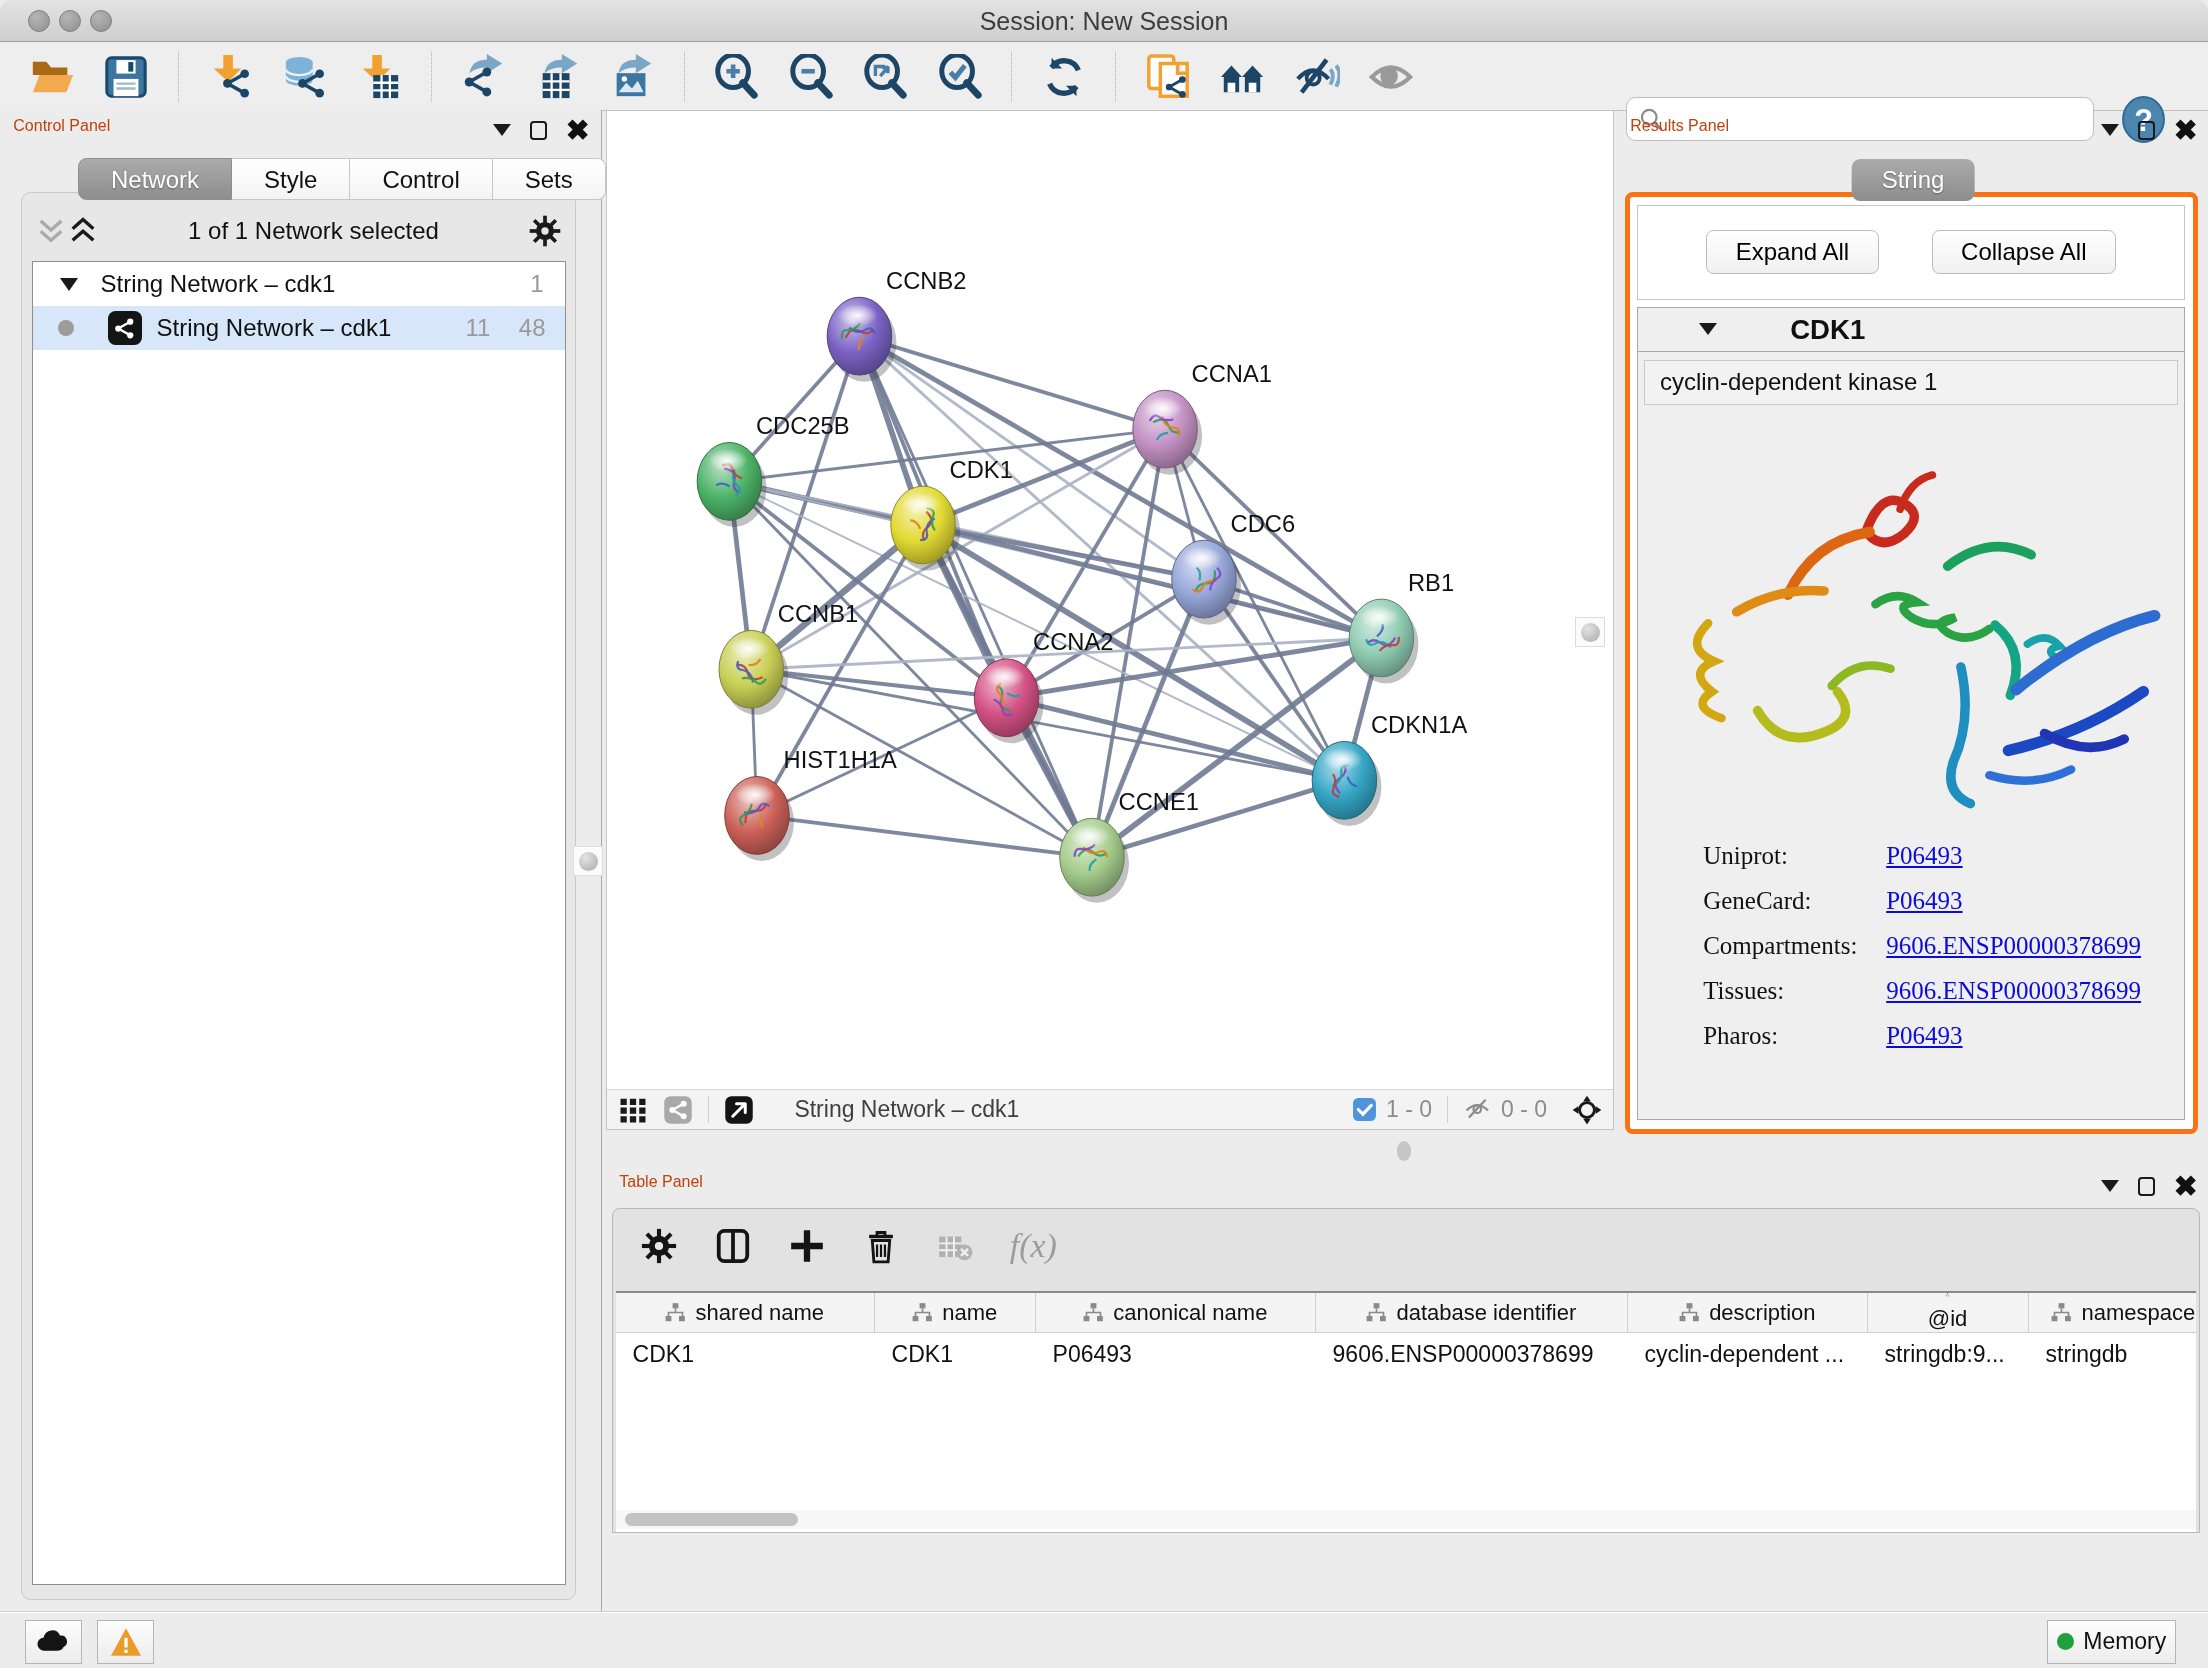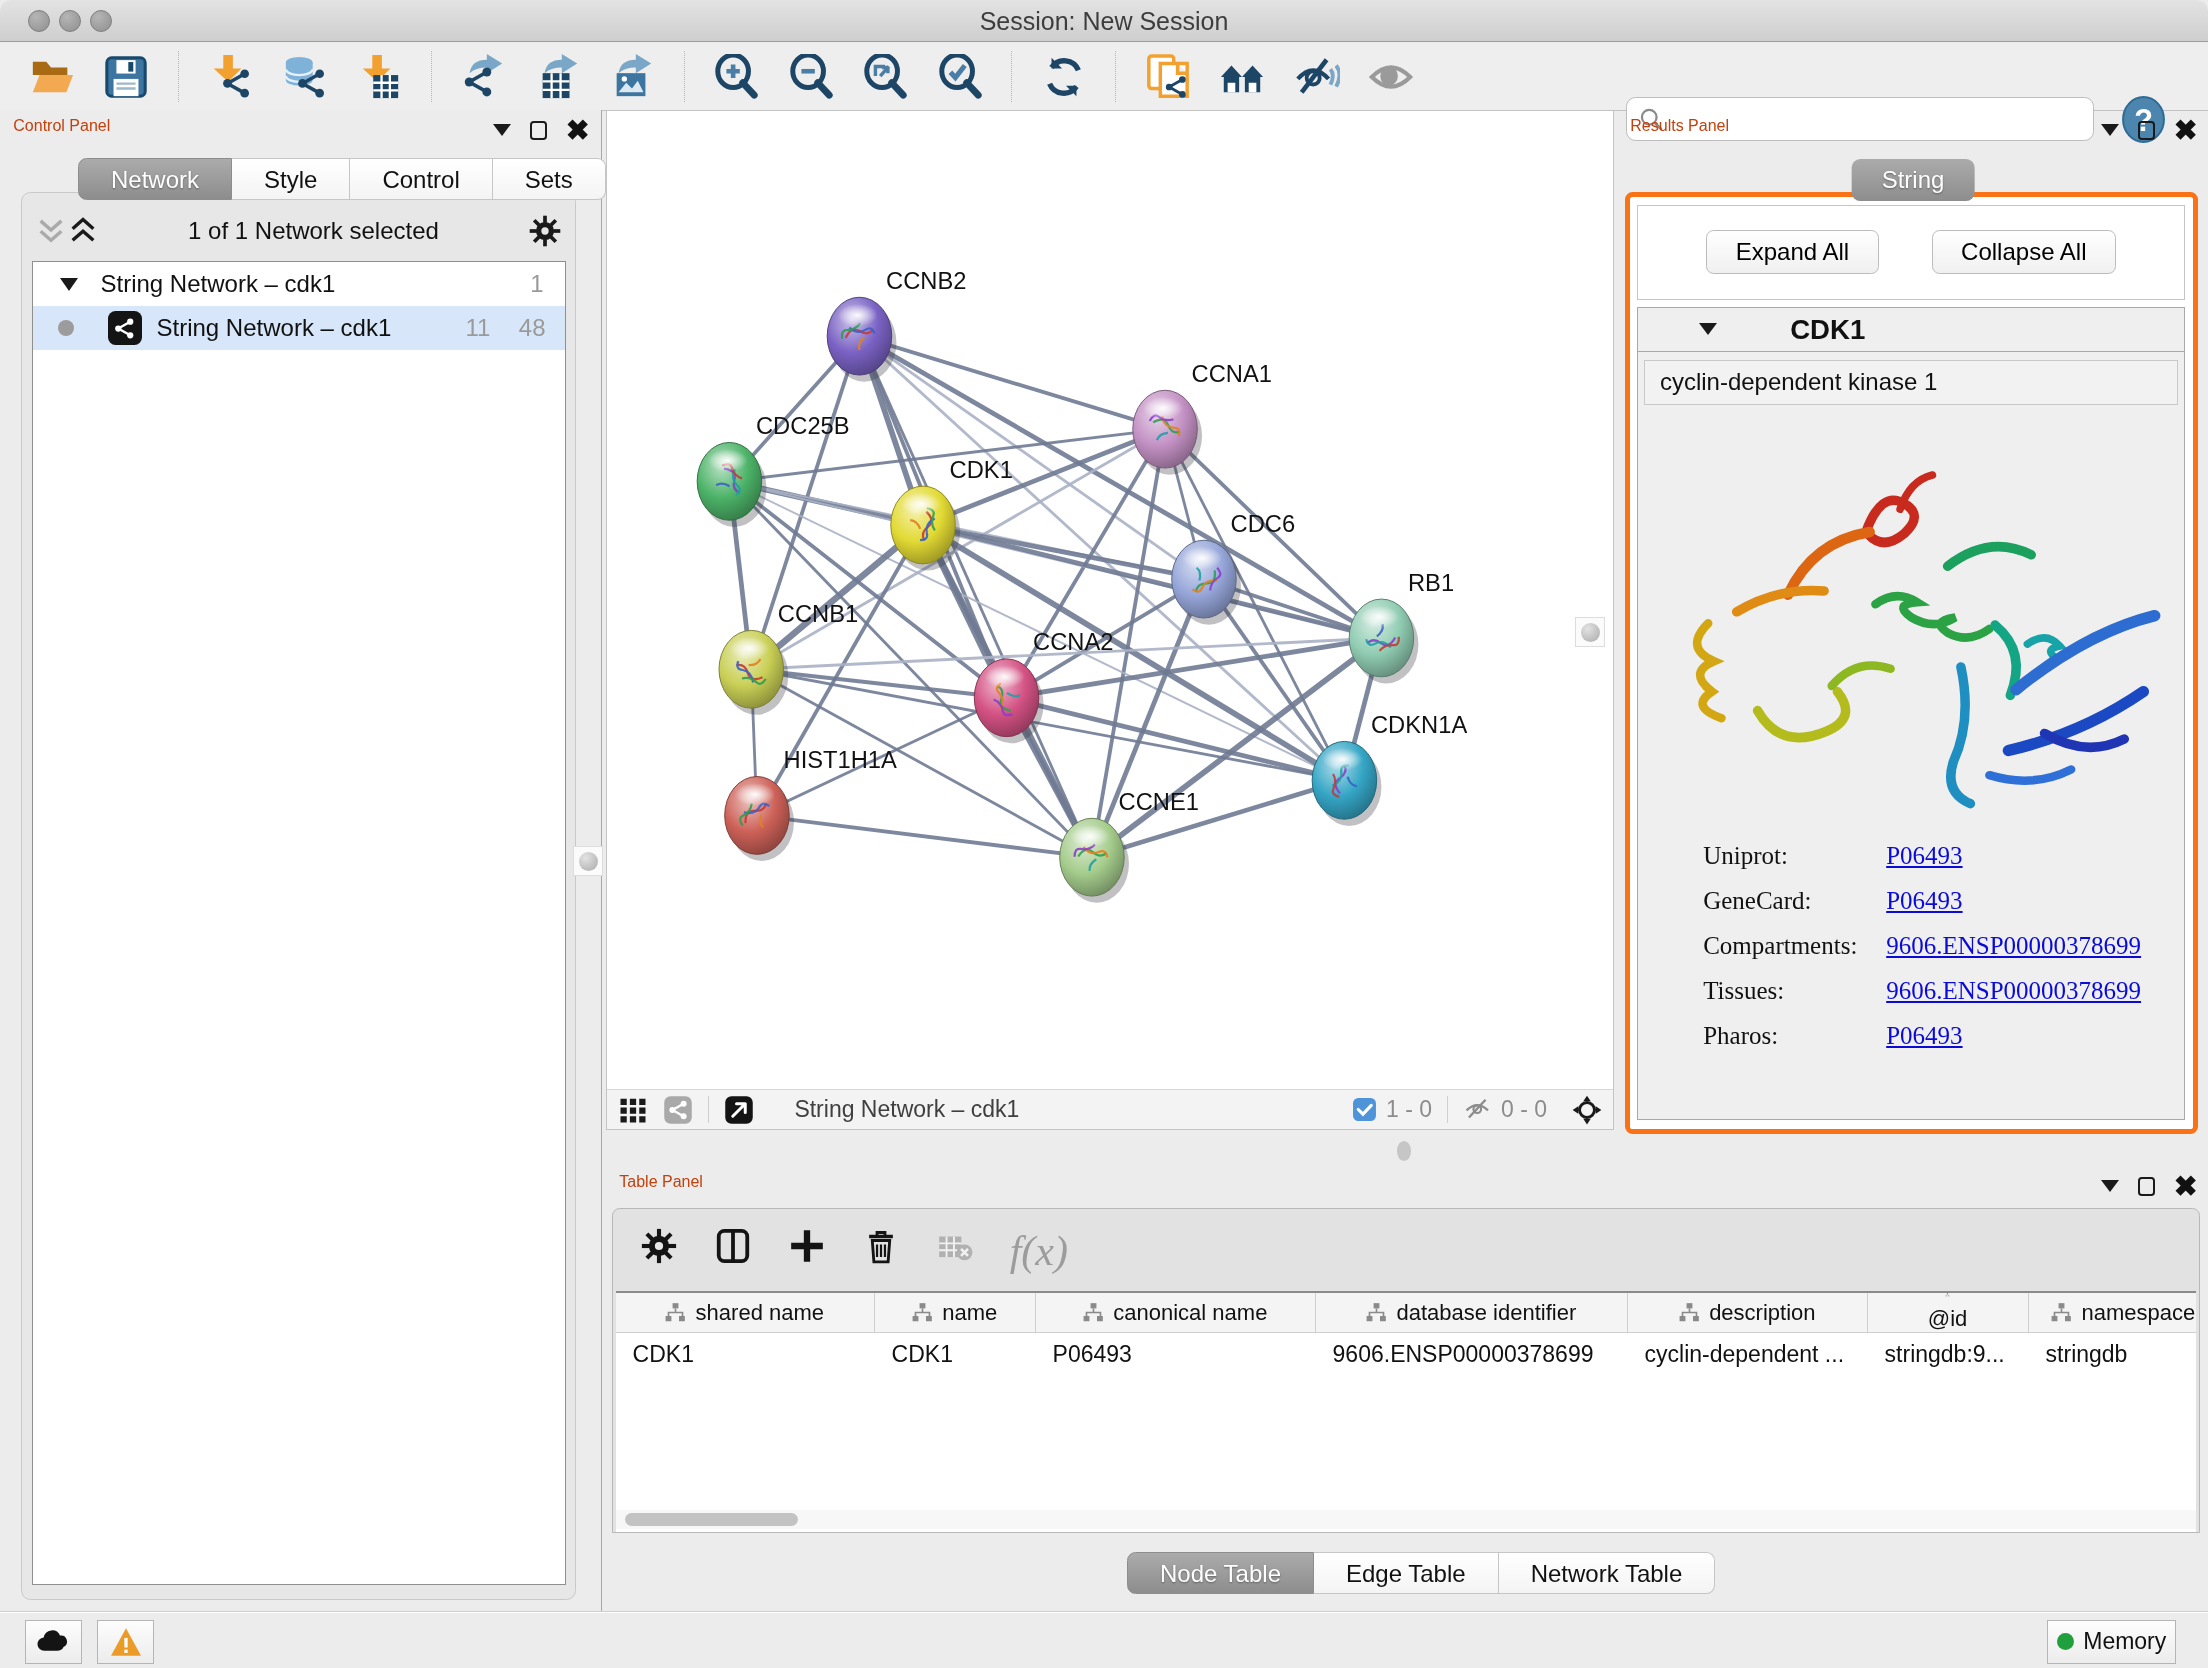--- a/index.html
+++ b/index.html
@@ -115,21 +115,21 @@
   .cl-label { width:183px; }
   .cl-link { color:#0b0bd8; text-decoration:underline; cursor:pointer; }
 
   
   .table-panel { position:absolute; left:606px; top:1166px; width:1603px; height:445px; }
   .tp-box { position:absolute; left:5.7px; right:9.5px; top:42px; height:325px; background:#e2e2e2;
     border:1px solid #b8b8b8; border-radius:7.6px 7.6px 0 0; }
   .tp-tools { height:74px; display:flex; align-items:center; gap:36px; padding-left:27px; }
   .tp-ico { width:38px; height:38px; cursor:pointer; }
   .tp-ico svg { width:100%; height:100%; }
-  .fx { font-family:"Liberation Serif", serif; font-style:italic; font-size:42px; color:#9c9c9c; }
+  .fx { font-family:"Liberation Serif", serif; font-style:italic; font-size:34px; color:#9c9c9c; }
   .table-wrap { position:absolute; left:2.9px; right:2.9px; top:82px; bottom:0; background:#fff;
     border-top:2.9px solid #8a8a8a; overflow:hidden; }
   .t-head { display:flex; height:40px; background:#f4f4f4; border-bottom:1px solid #cfcfcf; }
   .t-hcell { position:relative; display:flex; align-items:center; justify-content:center; gap:9.5px;
     font-size:22px; border-right:1px solid #cfcfcf; flex:none; cursor:pointer; }
   .t-row { display:flex; height:42px; }
   .t-cell { flex:none; display:flex; align-items:center; padding-left:17px; font-size:23px;
     white-space:nowrap; overflow:hidden; }
   .t-scroll { position:absolute; left:2.9px; right:2.9px; bottom:2.9px; height:19px; background:#f7f7f7; }
   .t-thumb { position:absolute; left:9.5px; top:2.9px; width:173px; height:13.3px; background:#c3c3c3;
@@ -833,25 +833,20 @@
               <div class="t-cell" style="width: 240px;">cyclin-dependent ...</div>
               <div class="t-cell" style="width: 161px;">stringdb:9...</div>
               <div class="t-cell" style="width: 190px;">stringdb</div>
             </div>
           </div>
       </div>
       <div class="t-scroll">
         <span class="t-thumb"></span>
       </div>
     </div>
-    <div class="tp-tabs" id="tp-tabs">
-        <span class="tab selected">Node Table</span>
-        <span class="tab">Edge Table</span>
-        <span class="tab">Network Table</span>
-      </div>
   </div>
 
   <div class="status-bar">
     <div class="sb-btn sb-cloud">
       <svg width="38" height="28.5" viewBox="0 0 24 16">
         <path d="M6 14 a4.2 4.2 0 0 1 -0.5-8.4 a5.4 5.4 0 0 1 10.3-1.2 a3.8 3.8 0 0 1 2.2 7.2 q-1 2.4-4 2.4z" fill="#141414"></path>
       </svg>
     </div>
     <div class="sb-btn sb-warn">
       <svg width="34" height="30" viewBox="0 0 24 22">

